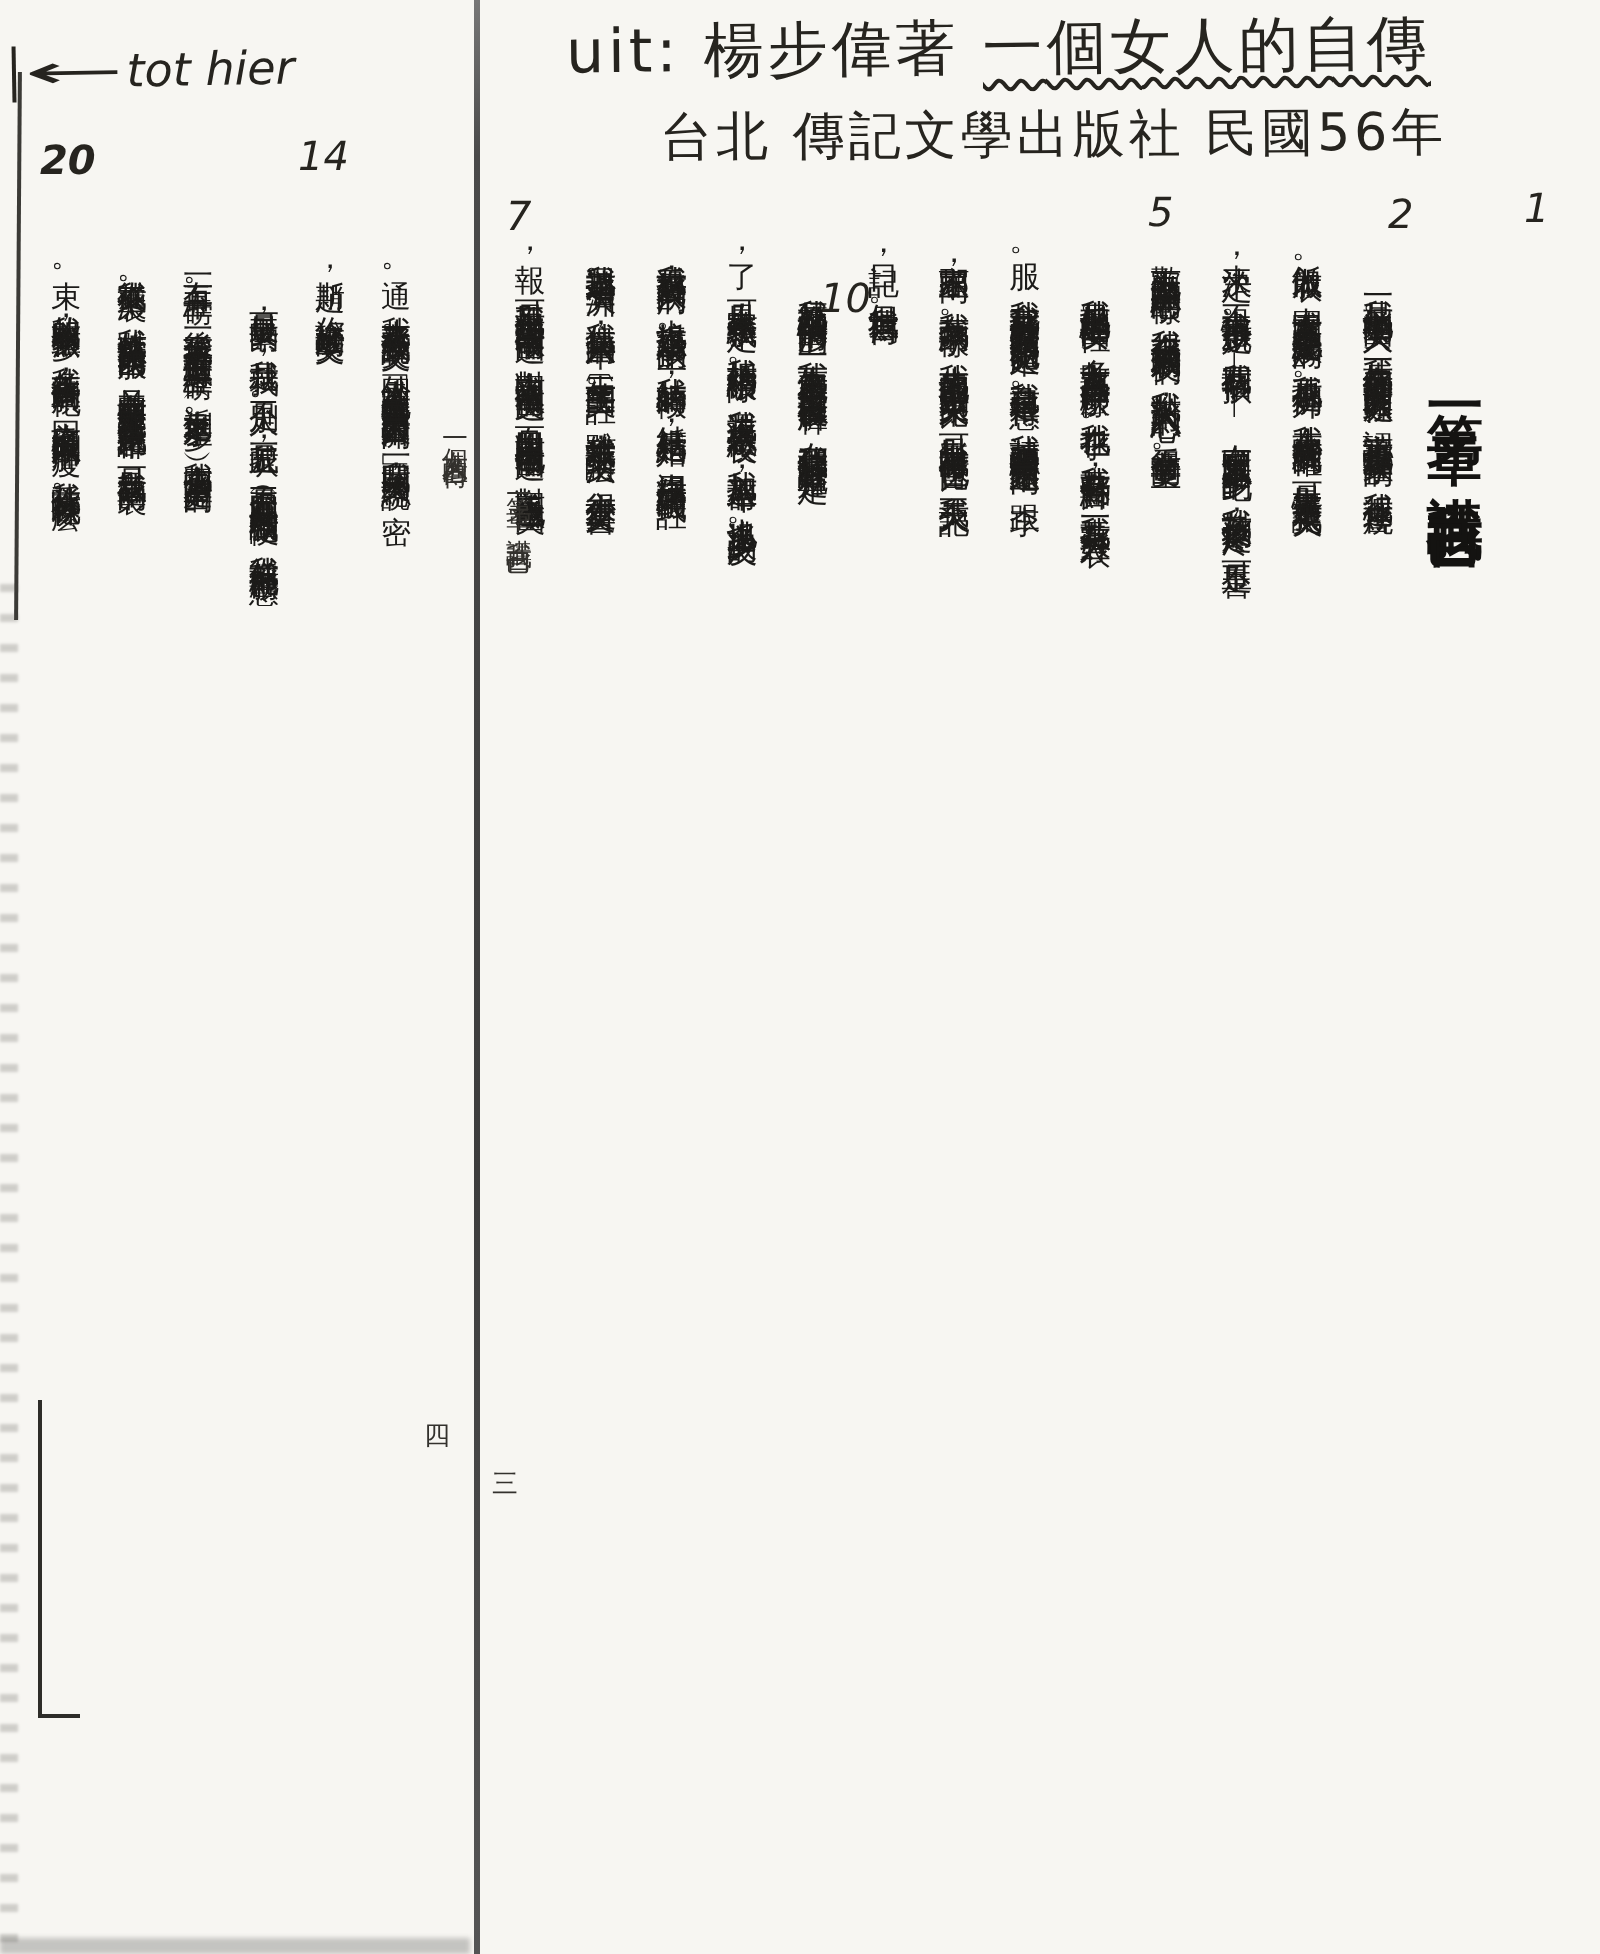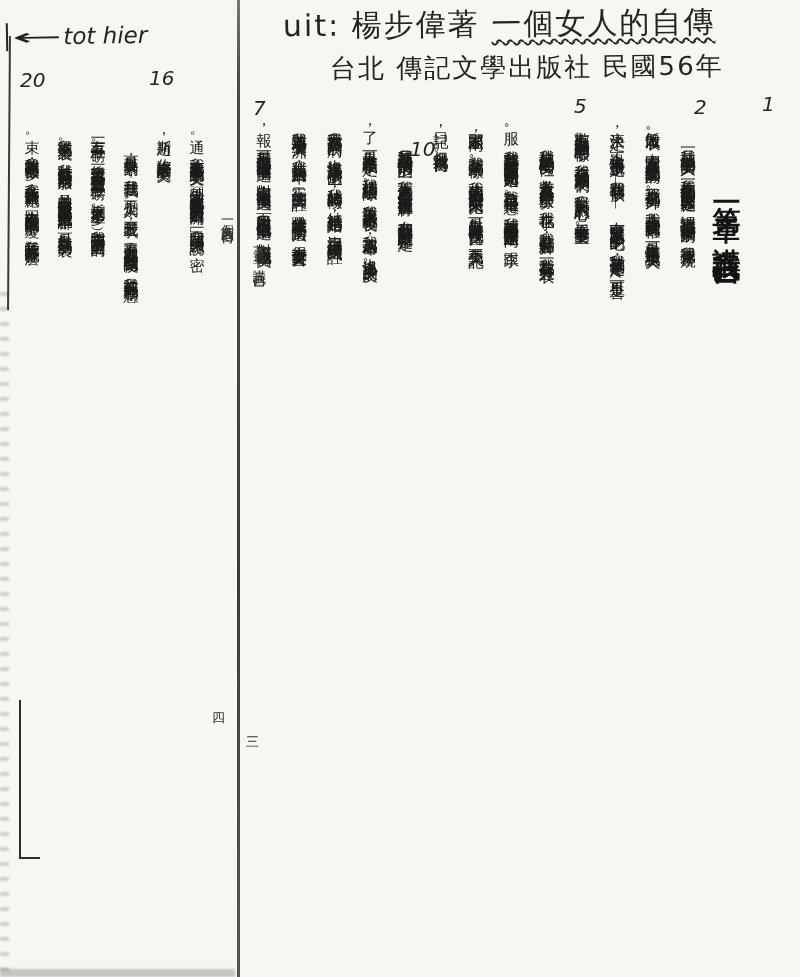--- a/index.html
+++ b/index.html
@@ -113,19 +113,19 @@
       <div class="vcol body-col" style="left: 54px; top: 128px; height: 828px; font-size: 15px; letter-spacing: 1.2px;">我從來不濃裝。我雖然以前穿過幾年的西服，並且在中國剪短頭髮在熟人當中我比誰都早，可是我喜歡簡單的裝</div>
       <div class="vcol body-col" style="left: 21px; top: 128px; height: 828px; font-size: 15px; letter-spacing: 1.2px;">束。我的衣服雖然很多，我多年喜歡直的旗袍，因為這樣可以剛剛不胖不瘦。我愛吃什麽就吃什麽。</div>
     </div>
 
   <div id="col-numbers">
       <span class="hw-colnum" style="left: 762px; top: 92px;">1</span>
       <span class="hw-colnum" style="left: 694px; top: 95px;">2</span>
       <span class="hw-colnum" style="left: 574px; top: 94px;">5</span>
       <span class="hw-colnum" style="left: 410px; top: 97px; margin-top: 40px;">10</span>
       <span class="hw-colnum" style="left: 253px; top: 96px;">7</span>
-      <span class="hw-colnum" style="left: 149px; top: 66px;">16</span>
-      <span class="hw-colnum" style="left: 20px; top: 68px;">20</span>
+      <span class="hw-colnum" style="left: 149px; top: 66px;">14</span>
+      <span class="hw-colnum" style="left: 20px; top: 68px; font-weight: bold;">20</span>
     </div>
 
   <div class="faint-edge"></div>
   <div class="bottom-smudge"></div>
 </div>
 
 </body></html>

